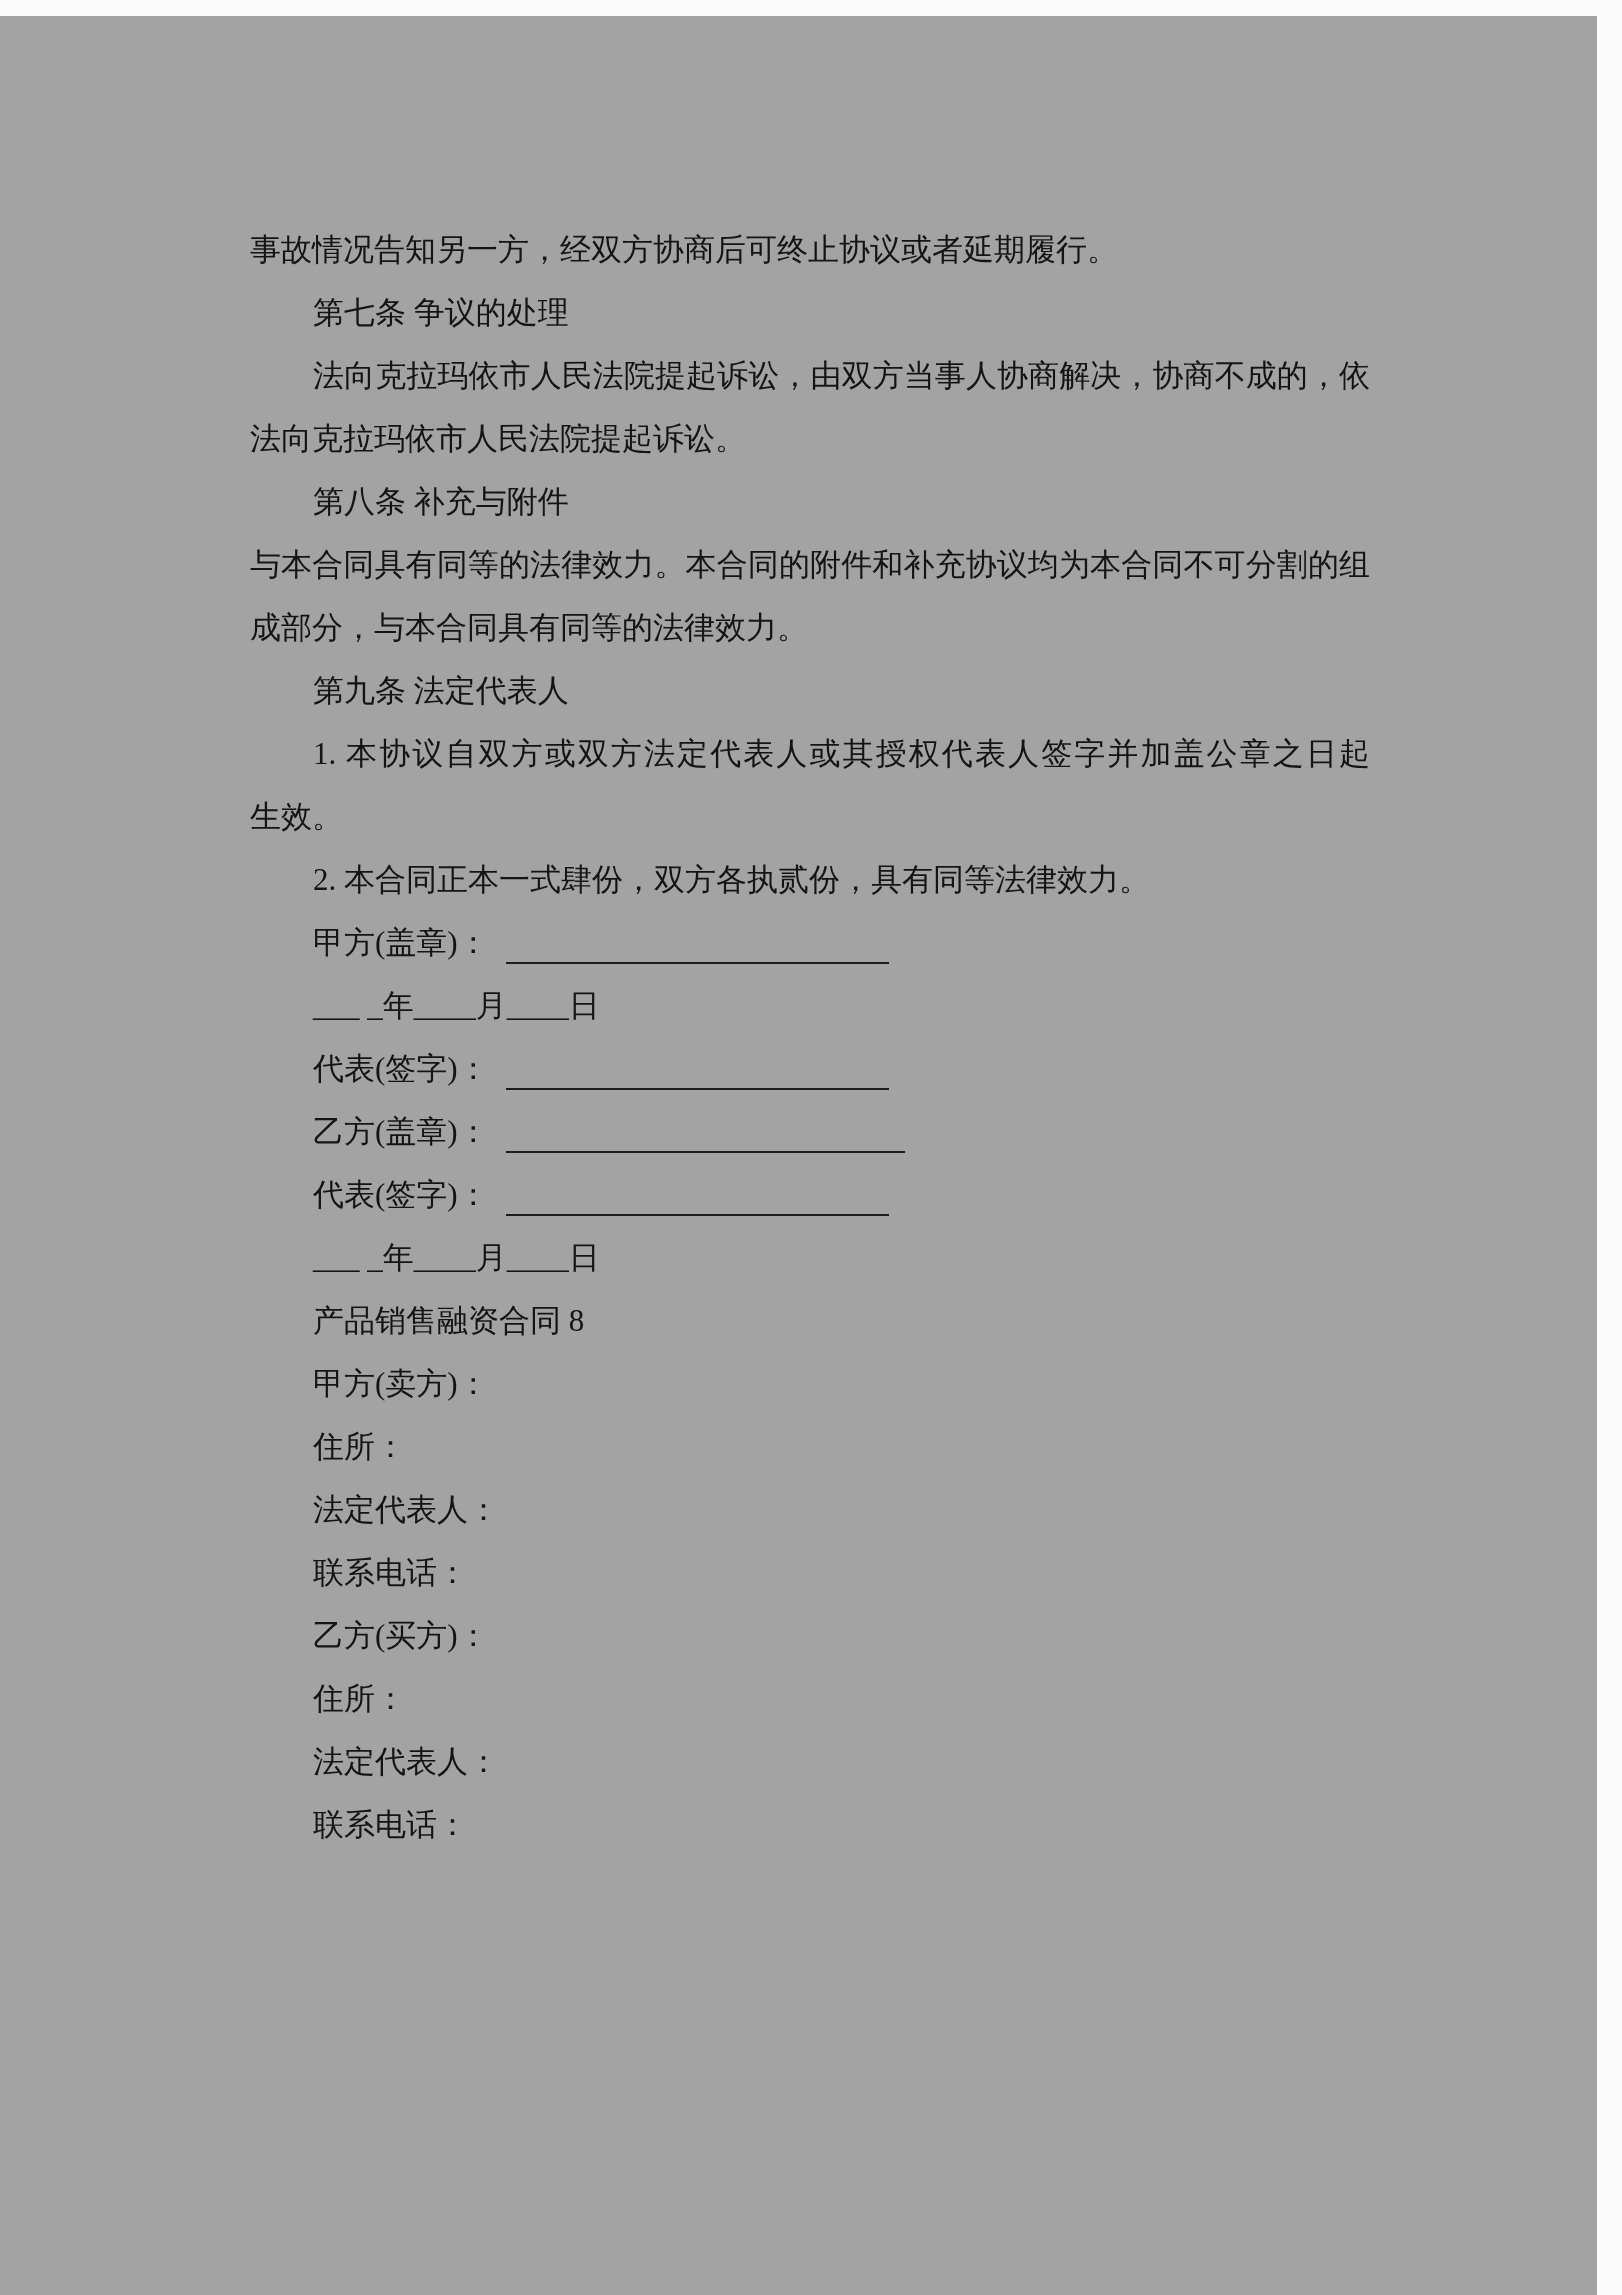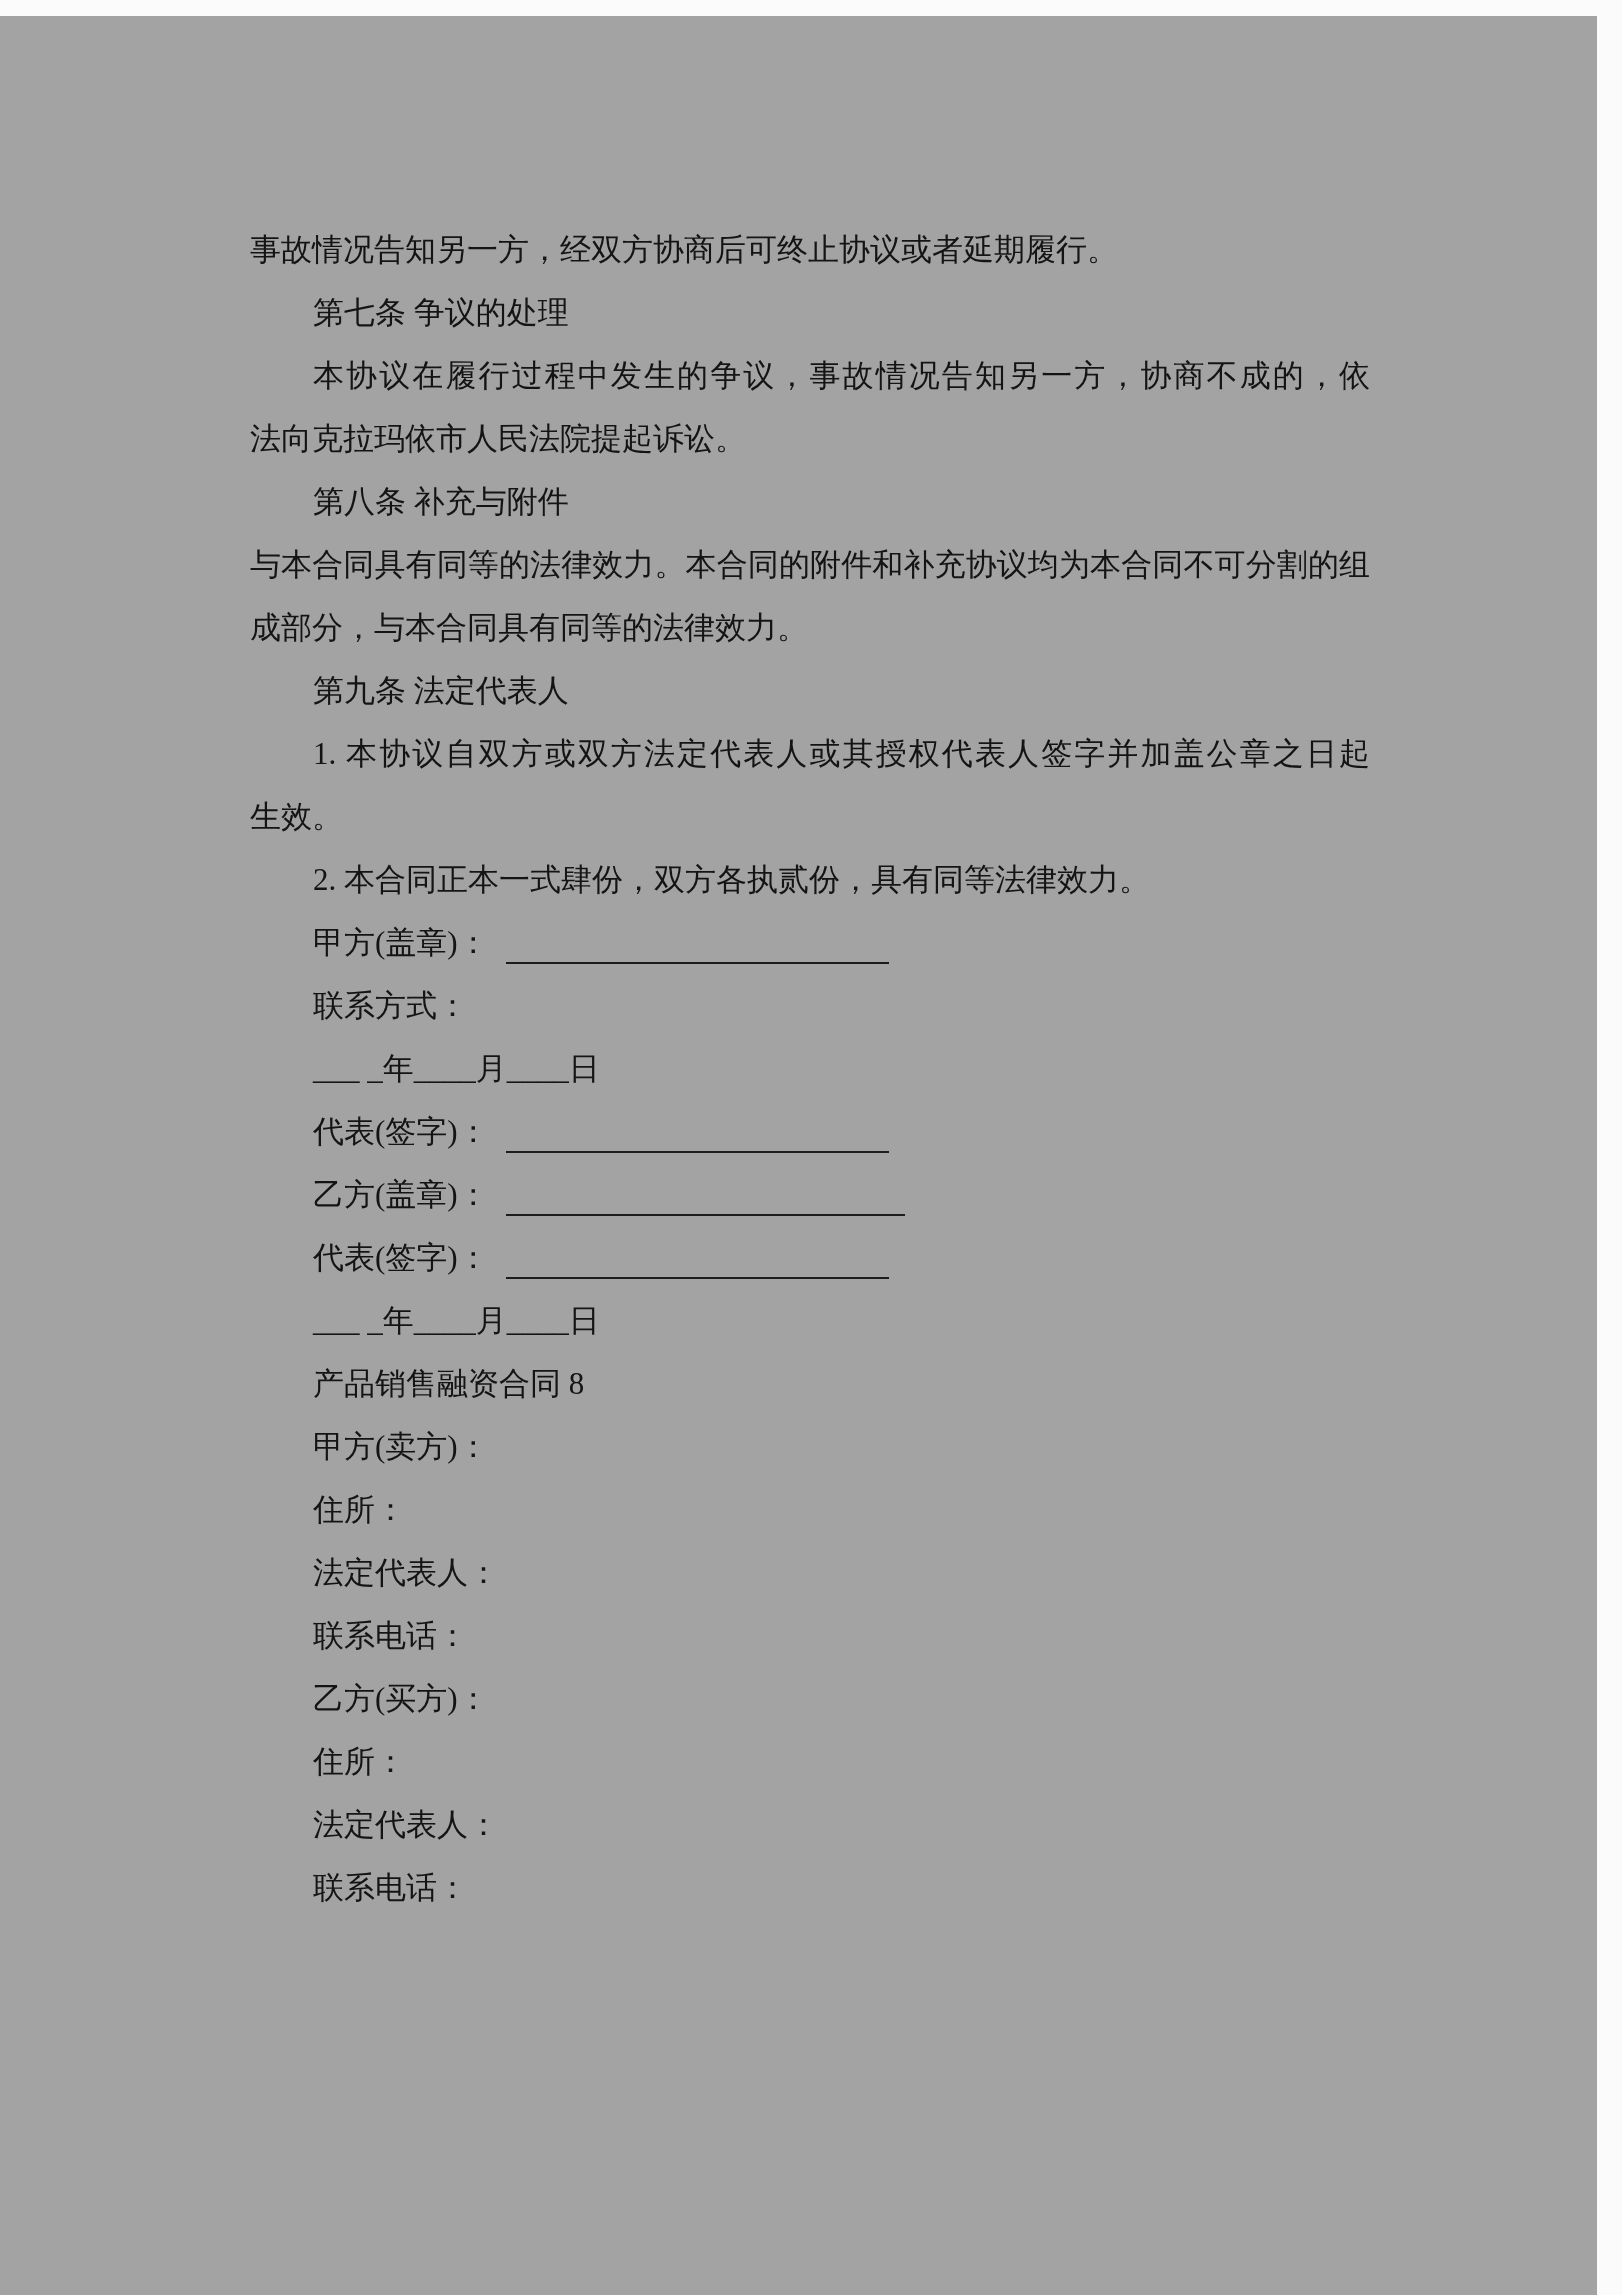--- a/index.html
+++ b/index.html
@@ -48,33 +48,32 @@
   .rule-b  { width: 399px; }
 </style>
 </head>
 <body>
 
 <div class="page">
   <div class="textblock">
 
     <div class="ln">事故情况告知另一方，经双方协商后可终止协议或者延期履行。</div>
     <div class="ln indent">第七条 争议的处理</div>
-    <div class="ln indent just">本协议在履行过程中发生的争议，事故情况告知另一方，协商不成的，依</div>
+    <div class="ln indent just">法向克拉玛依市人民法院提起诉讼，由双方当事人协商解决，协商不成的，依</div>
     <div class="ln">法向克拉玛依市人民法院提起诉讼。</div>
     <div class="ln indent">第八条 补充与附件</div>
     <div class="ln just">与本合同具有同等的法律效力。本合同的附件和补充协议均为本合同不可分割的组</div>
     <div class="ln">成部分，与本合同具有同等的法律效力。</div>
     <div class="ln indent">第九条 法定代表人</div>
     <div class="ln indent just">1. 本协议自双方或双方法定代表人或其授权代表人签字并加盖公章之日起</div>
     <div class="ln">生效。</div>
     <div class="ln indent">2. 本合同正本一式肆份，双方各执贰份，具有同等法律效力。</div>
 
     <div class="ln indent"><span>甲方(盖章)：</span><span class="rule rule-a"></span></div>
 
-    <div class="ln indent">联系方式：</div>
     <div class="ln indent">___ _年____月____日</div>
 
     <div class="ln indent"><span>代表(签字)：</span><span class="rule rule-a"></span></div>
 
     <div class="ln indent"><span>乙方(盖章)：</span><span class="rule rule-b"></span></div>
 
     <div class="ln indent"><span>代表(签字)：</span><span class="rule rule-a"></span></div>
 
     <div class="ln indent">___ _年____月____日</div>
 

